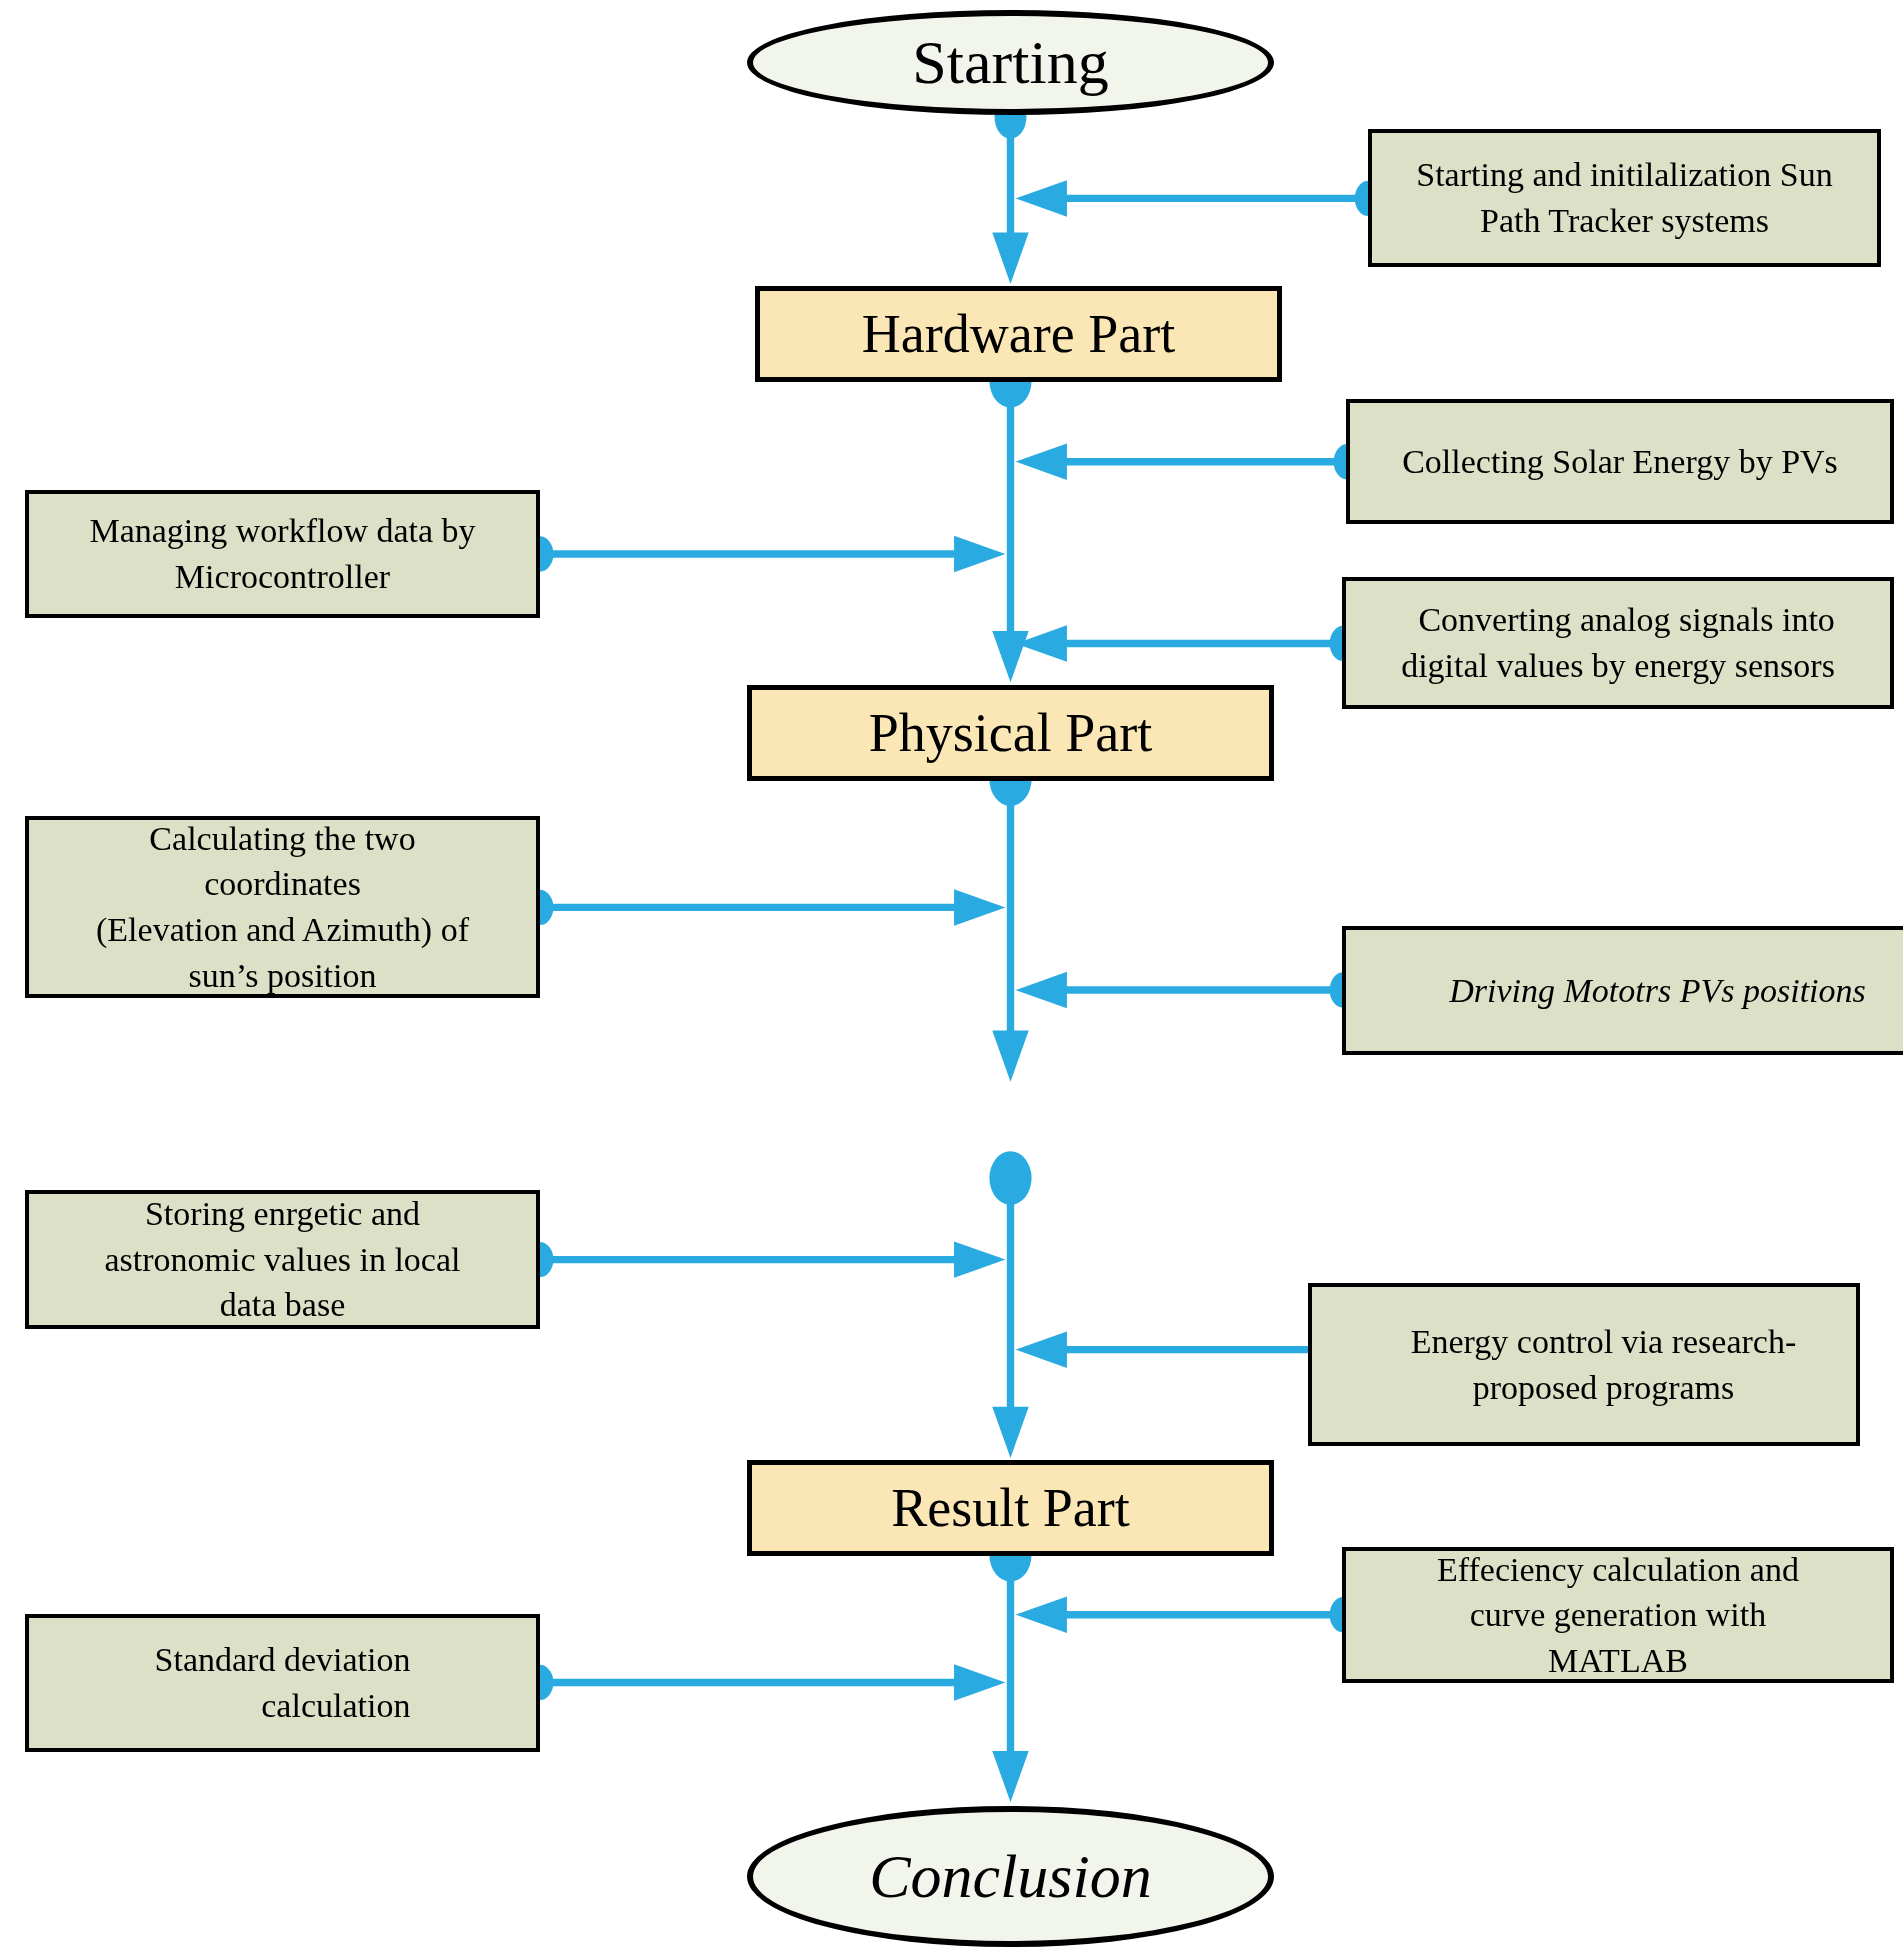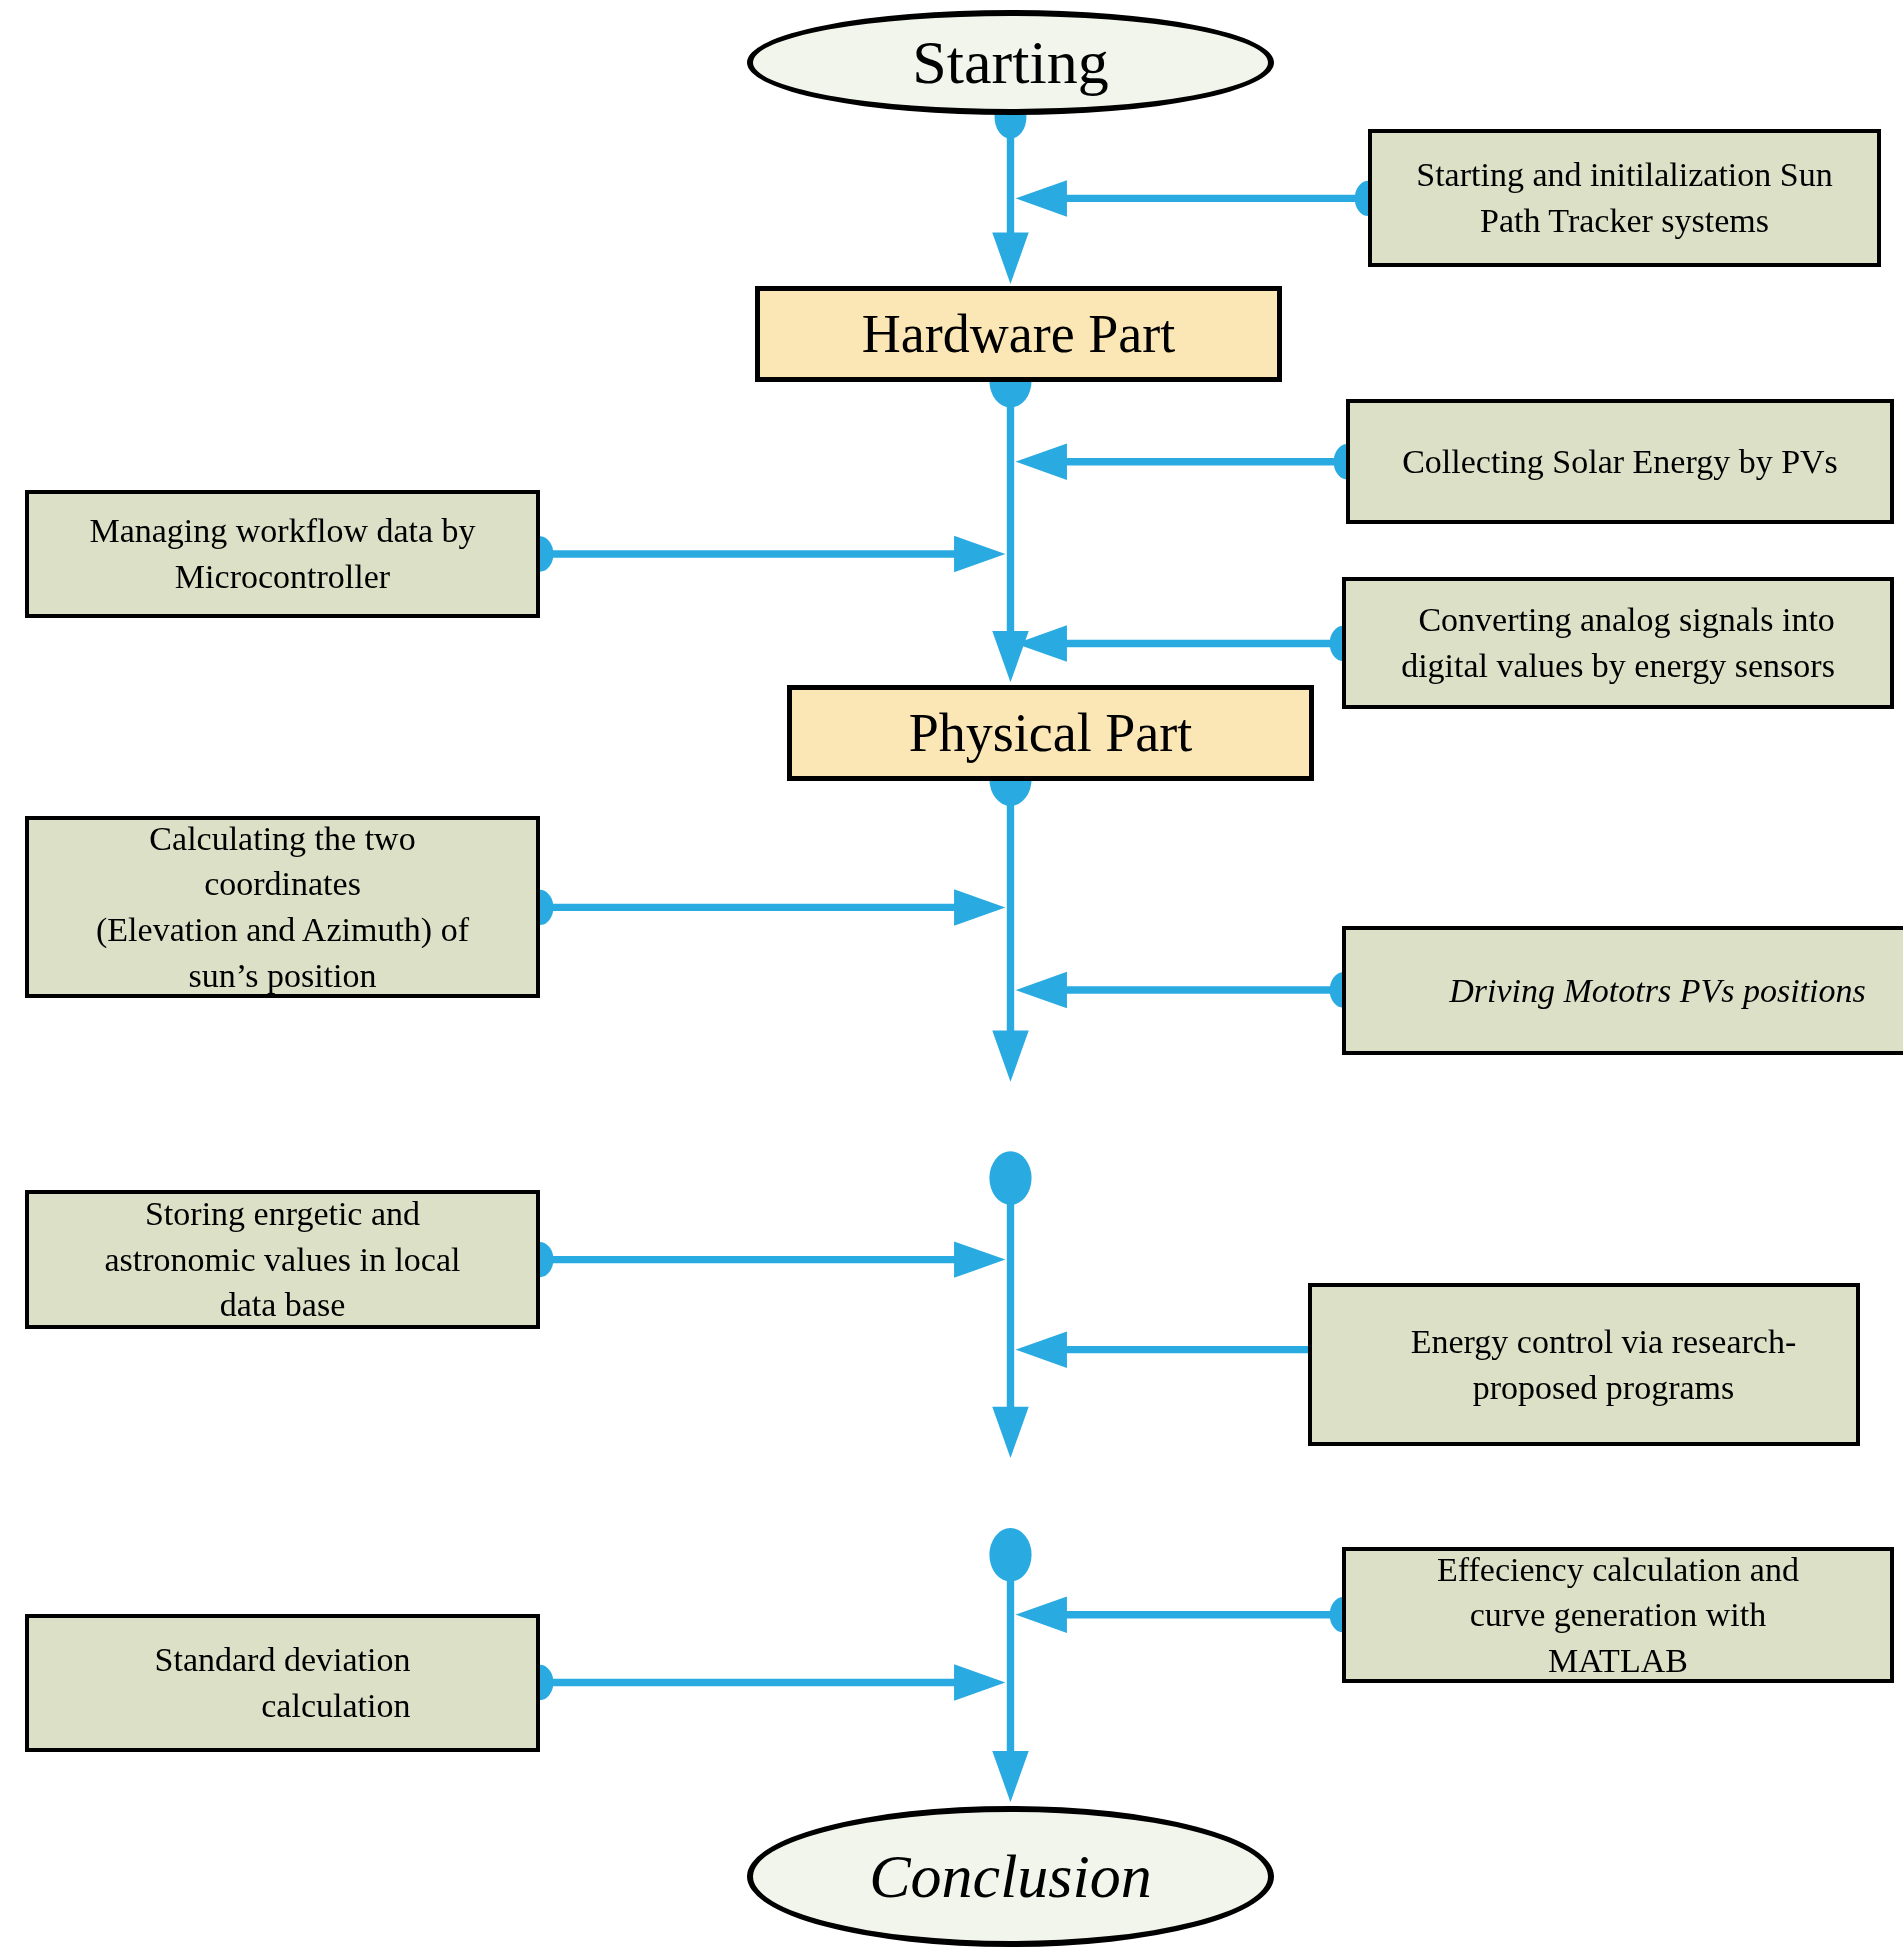--- a/index.html
+++ b/index.html
@@ -138,21 +138,22 @@
     <g>
       <ellipse class="conn-fill" cx="947" cy="2952" rx="24" ry="31"></ellipse>
       <line class="conn-line" x1="950" y1="2952" x2="1676" y2="2952"></line>
       <polygon class="conn-fill" points="1764,2952 1674,2920 1674,2984"></polygon>
     </g>
   </svg>
 
   <div class="node terminal" style="left:747px; top:10.3px; width:527px; height:105px;">Starting</div>
 
   <div class="node stage" style="left:747px; top:286px; width:527px; height:96px;margin-left:8px;">Hardware Part</div>
-  <div class="node stage" style="left:747px; top:685px; width:527px; height:96px;margin-left:40px;">Physical Part</div>
+  <div class="node stage" style="left:747px; top:685px; width:527px; height:96px;">Physical Part</div>
+  <div class="node stage" style="left:747px; top:1460px; width:527px; height:96px;">Result Part</div>
 
   <div class="node note" style="left:1368px; top:129px; width:513px; height:138px;">Starting and initilalization Sun
 Path Tracker systems</div>
   <div class="node note" style="left:1346px; top:399px; width:548px; height:125px;">Collecting Solar Energy by PVs</div>
   <div class="node note" style="left:1342px; top:577px; width:552px; height:132px;text-align:right;">Converting analog signals into
 digital values by energy sensors</div>
   <div class="node note" style="left:1342px; top:926px; width:631px; height:129px;font-style:italic;">Driving Mototrs PVs positions</div>
   <div class="node note" style="left:1308px; top:1283px; width:552px; height:163px;padding-left:39px;">Energy control via research-
 proposed programs</div>
   <div class="node note" style="left:1342px; top:1547px; width:552px; height:136px;">Effeciency calculation and

